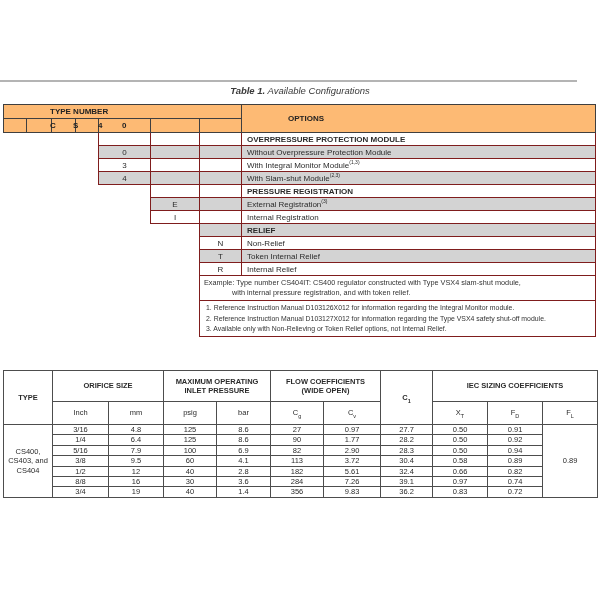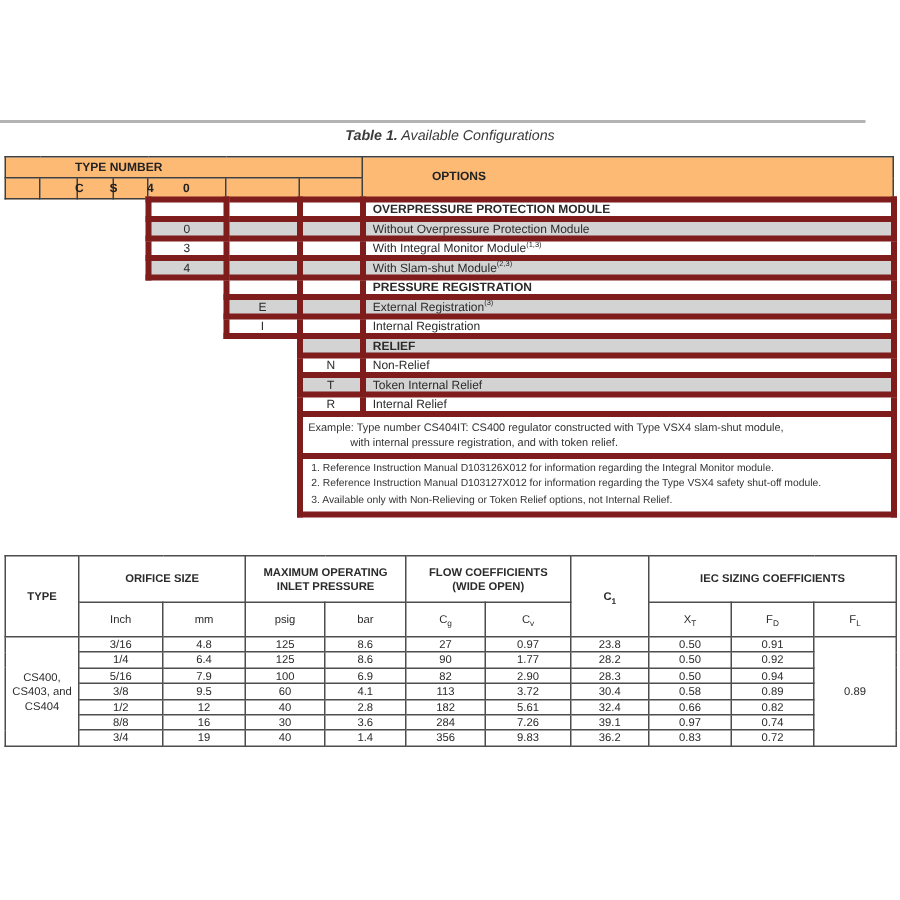--- a/index.html
+++ b/index.html
@@ -13,21 +13,21 @@
   .tbl-title { position:absolute; left:0; width:600px; text-align:center; font-size:9.5px; font-style:italic; color:#3a3a3a; }
   .tbl-title .tlabel { font-weight:bold; }
   .t1-title { top:85px; }
   .t2-title { top:356px; }
 
   table { border-collapse:collapse; table-layout:fixed; }
   td { vertical-align:middle; }
 
   
   .t1 { position:absolute; top:104px; left:3px; width:592px; font-size:8px; }
-  .t1 td:not(.ghost) { border:4px solid #7f1d1d; }
+  .t1 td:not(.ghost) { border:1px solid #7f1d1d; }
   .t1 .ghost { border:none; background:#ffffff; }
   .t1 tr.hdr td { background:#fdba74; text-align:left; font-weight:bold; color:#222;padding-left:46px; }
   .t1 tr.hdr td:not(.ghost) { border:1px solid #3f3f3f; }
   .t1 tr.brow { height:13px; }
   .t1 tr.shade td:not(.ghost) { background:#d3d3d3; }
   .t1 .code { text-align:center; }
   .t1 .lbl { text-align:left; padding-left:5px; }
   .t1 .sect { font-weight:bold; }
   .t1 sup { font-size:5px; vertical-align:super; line-height:0; }
   .t1 .example { font-size:7.3px; line-height:1.4; padding:2px 4px; color:#333; }
@@ -209,21 +209,21 @@
         <div>CS400,</div>
         <div>CS403, and</div>
         <div>CS404</div>
       </td>
       <td>3/16</td>
       <td>4.8</td>
       <td>125</td>
       <td>8.6</td>
       <td>27</td>
       <td>0.97</td>
-      <td>23.8</td>
+      <td>27.7</td>
       <td>0.50</td>
       <td>0.91</td>
       <td rowspan="7">0.89</td>
     </tr>
     <tr class="dr">
       <td>1/4</td>
       <td>6.4</td>
       <td>125</td>
       <td>8.6</td>
       <td>90</td>

